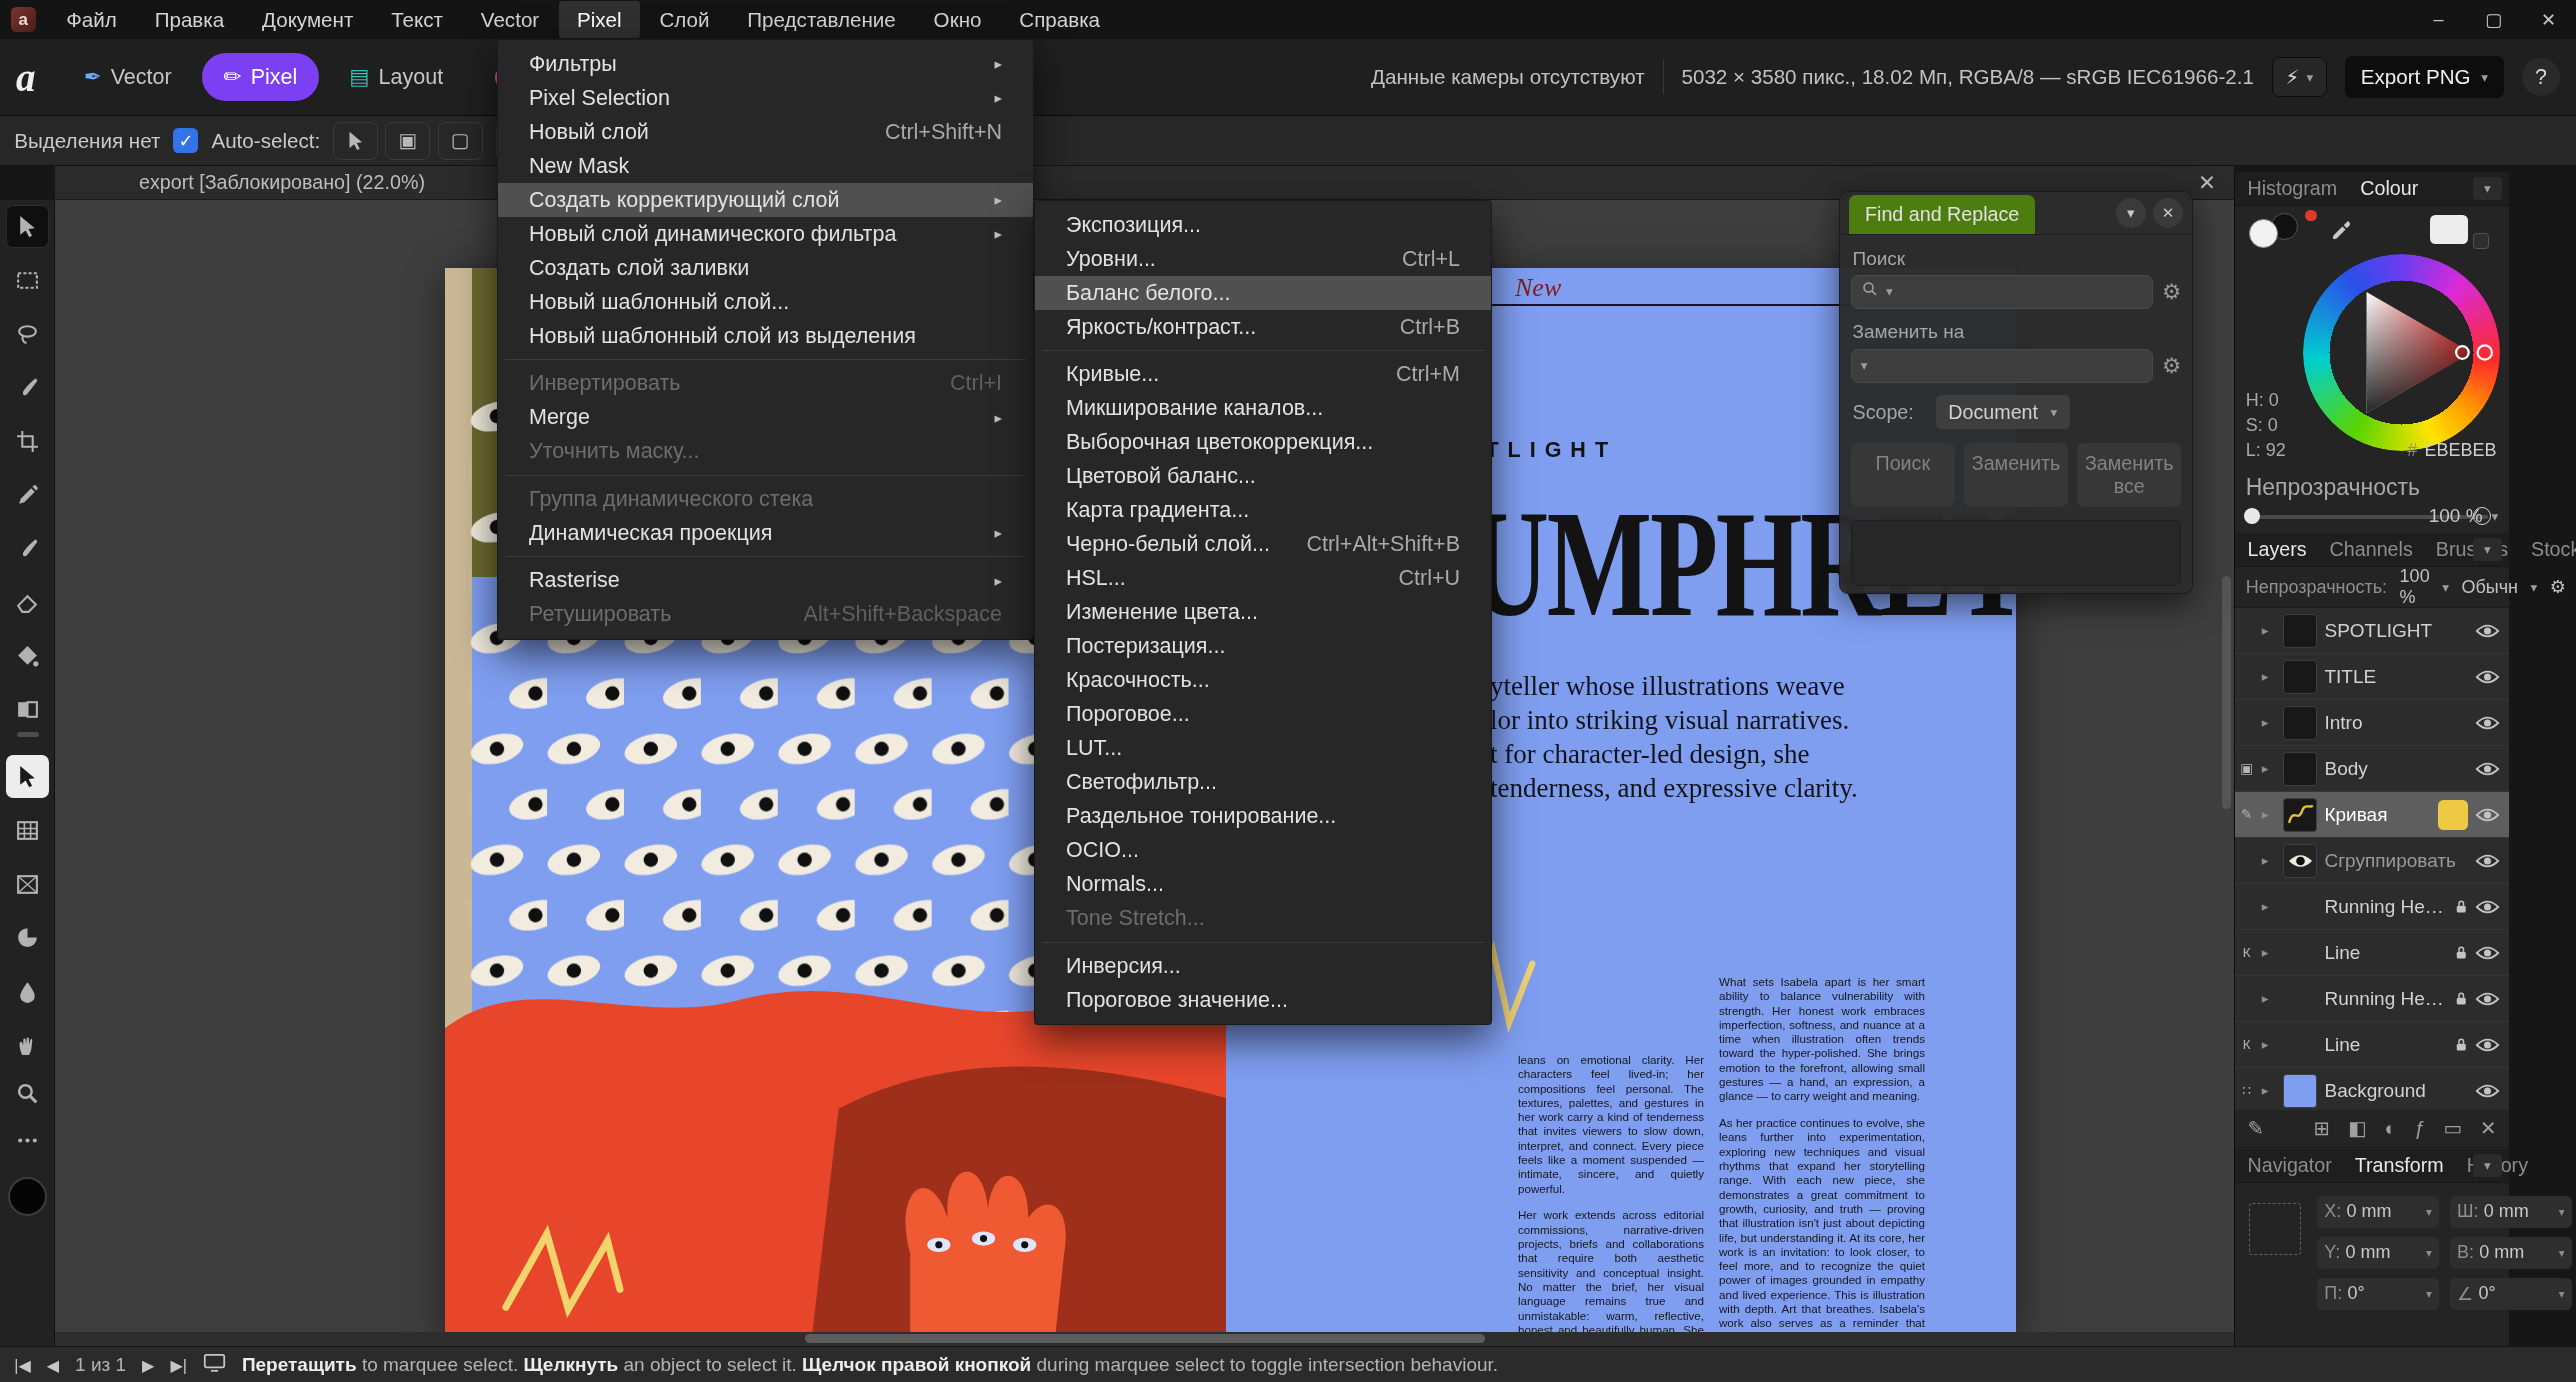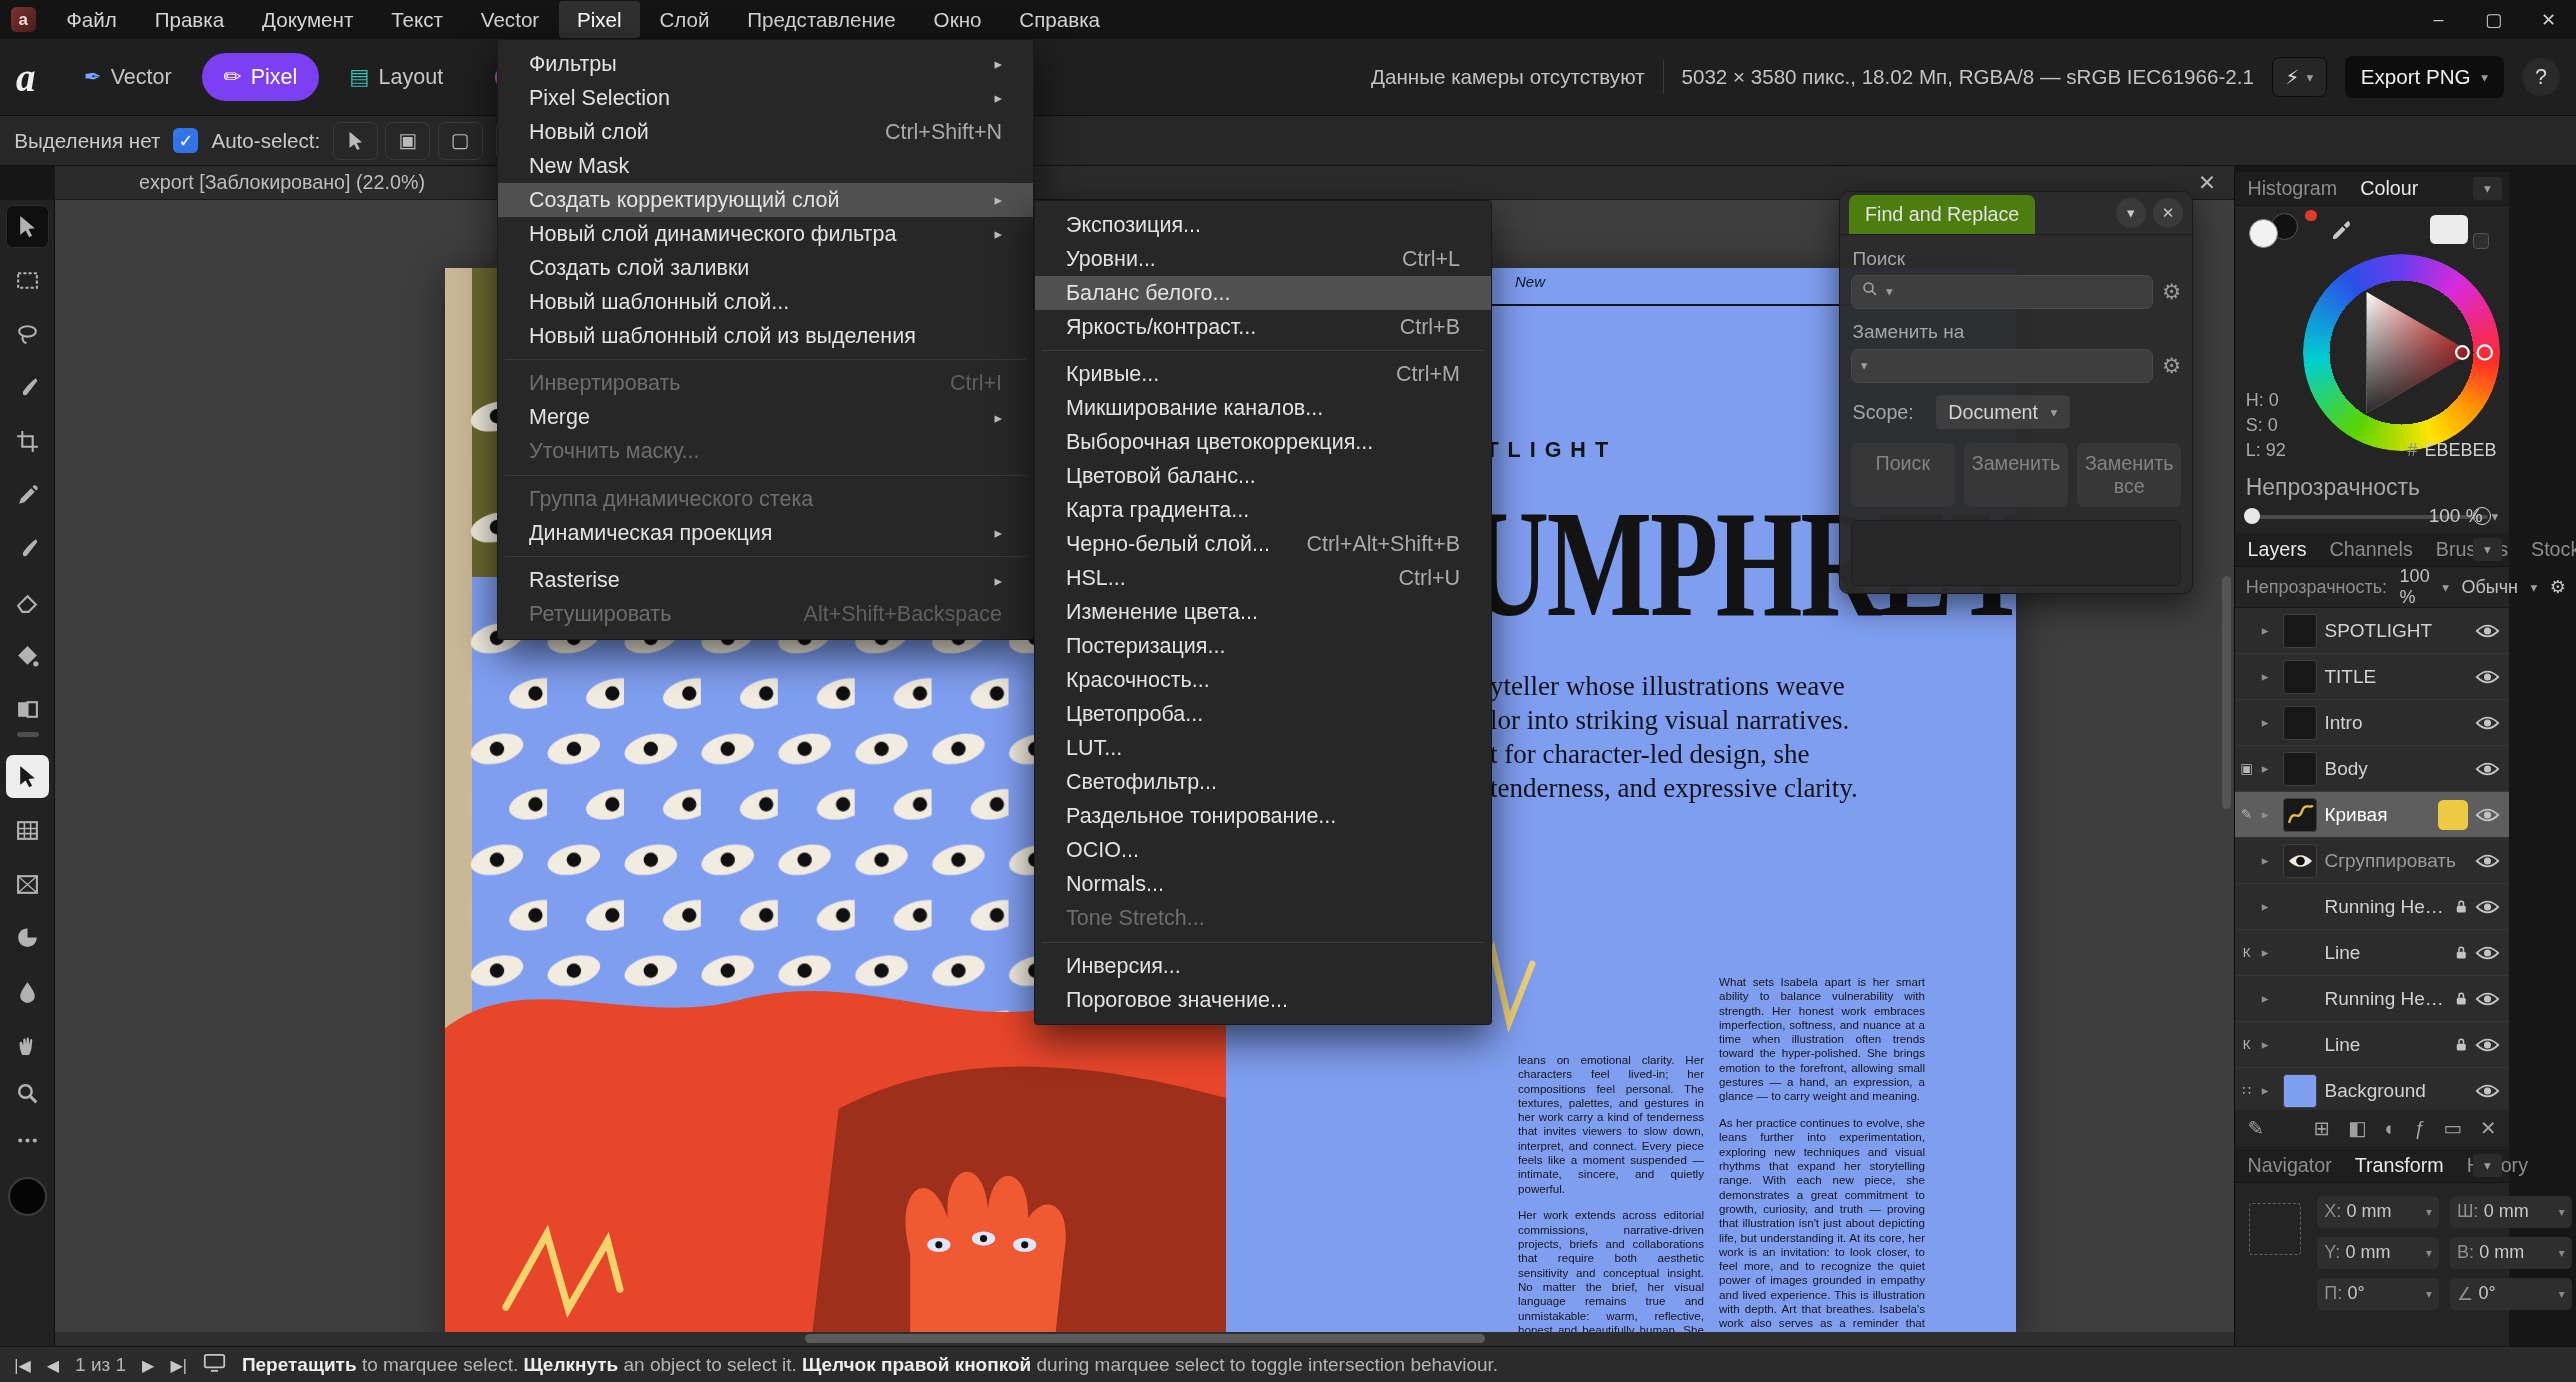--- a/index.html
+++ b/index.html
@@ -54,21 +54,21 @@
   
   #canvas{position:absolute;top:200px;left:55px;width:2179px;height:1146px;background:#3e3e3e;overflow:hidden;z-index:1}
   .page{position:absolute;left:390px;top:68px;width:1571px;height:1070px;background:#7f9ef0;box-shadow:0 5.4px 36px rgba(0,0,0,.45);overflow:hidden}
   .tan-strip{position:absolute;left:0;top:0;width:27px;height:100%;background:#c9b795}
   .olive-block{position:absolute;left:27px;top:0;width:134px;height:309px;background:#6c6a2f}
   .branch-svg{position:absolute;left:27px;top:0}
   .eyes-svg{position:absolute;left:25px;top:125px}
   .red-svg{position:absolute;left:0;top:626px}
   .squiggle-svg{position:absolute}
   .header-rule{position:absolute;left:792px;top:36px;width:767px;height:1.8px;background:#15151a}
-  .new-text{position:absolute;left:1070px;top:5.4px;font-family:Liberation Sans, sans-serif;font-style:italic;font-size:15px;color:#0f172a}
+  .new-text{position:absolute;left:1070px;top:5.4px;font-family:Liberation Serif, serif;font-style:italic;font-size:26px;color:#7f1d1d}
   .page-num{position:absolute;left:1547px;top:7.2px;font-family:"Liberation Serif",serif;font-size:21.5px;color:#15151a}
   .kicker{position:absolute;left:968px;top:170px;font-size:21.5px;font-weight:bold;letter-spacing:9px;color:#141414;white-space:nowrap}
   .headline{position:absolute;left:939px;top:208px;font-family:"Liberation Serif","DejaVu Serif",serif;font-weight:700;font-size:136px;letter-spacing:-2.7px;color:#131313;transform:scaleX(.82) scaleY(1.12);transform-origin:left top;white-space:nowrap}
   .intro{position:absolute;left:1045px;top:401px;font-family:"Liberation Serif",serif;font-size:27px;line-height:34px;color:#13131a;white-space:nowrap}
   .pcol{position:absolute;font-size:11.6px;line-height:14.3px;text-align:justify;color:#16161c}
   .pcol p{margin-bottom:12.5px}
   .pcol-left{left:1073px;top:785px;width:186px}
   .pcol-right{left:1274px;top:707px;width:206px}
   .hscroll{position:absolute;left:0;bottom:0;width:100%;height:14.3px;background:#2e2e2e}
   .hthumb{position:absolute;left:750px;top:2.7px;width:680px;height:9px;border-radius:4.5px;background:#5c5c5c}
@@ -536,21 +536,21 @@
     <div class="menu-item">
       <span class="mi-label">Изменение цвета...</span>
     </div>
     <div class="menu-item">
       <span class="mi-label">Постеризация...</span>
     </div>
     <div class="menu-item">
       <span class="mi-label">Красочность...</span>
     </div>
     <div class="menu-item">
-      <span class="mi-label">Цветопроба...</span>
+      <span class="mi-label">Пороговое...</span>
     </div>
     <div class="menu-item">
       <span class="mi-label">LUT...</span>
     </div>
     <div class="menu-item">
       <span class="mi-label">Светофильтр...</span>
     </div>
     <div class="menu-item">
       <span class="mi-label">Раздельное тонирование...</span>
     </div>

